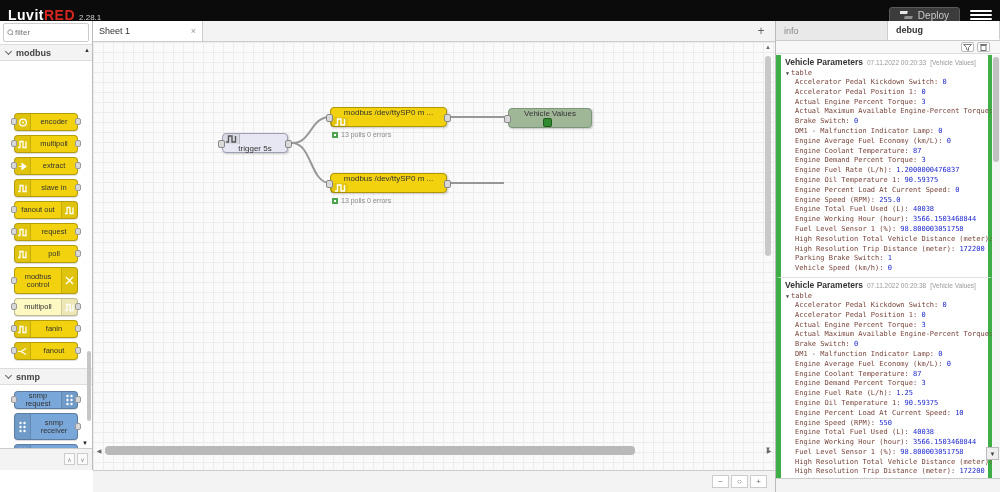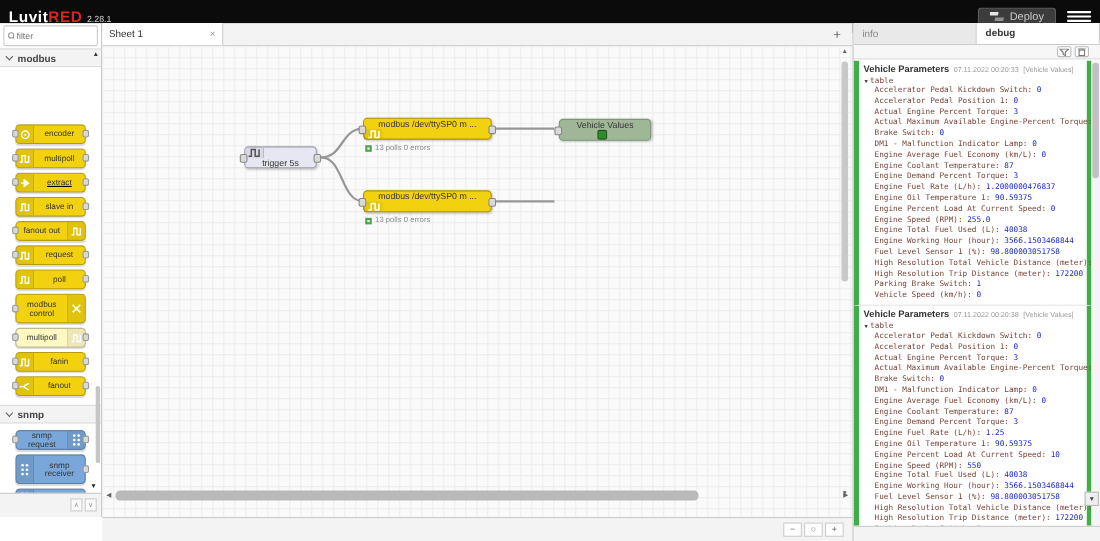--- a/index.html
+++ b/index.html
@@ -179,21 +179,21 @@
           <div class="pal-node" style="background: rgb(242, 210, 14);">
             <div class="ico l">
               <svg width="11" height="9">
                 <path d="M1,7.5 h2 V1.5 h3 v6 h3 V1.5" fill="none" stroke="#fff" stroke-width="1.3"></path>
               </svg>
             </div>
             <div class="lbl">multipoll</div>
             <div class="port pl"></div>
             <div class="port pr"></div>
           </div>
-          <div class="pal-node" style="background: rgb(242, 210, 14); text-decoration: underline;">
+          <div class="pal-node" style="background: rgb(242, 210, 14);">
             <div class="ico l">
               <svg width="10" height="9">
                 <path d="M1,4.5 h5 M4,1.5 l4,3 -4,3 z" fill="#fff" stroke="#fff" stroke-width="1.1"></path>
               </svg>
             </div>
             <div class="lbl">extract</div>
             <div class="port pl"></div>
             <div class="port pr"></div>
           </div>
           <div class="pal-node" style="background: rgb(242, 210, 14);">

